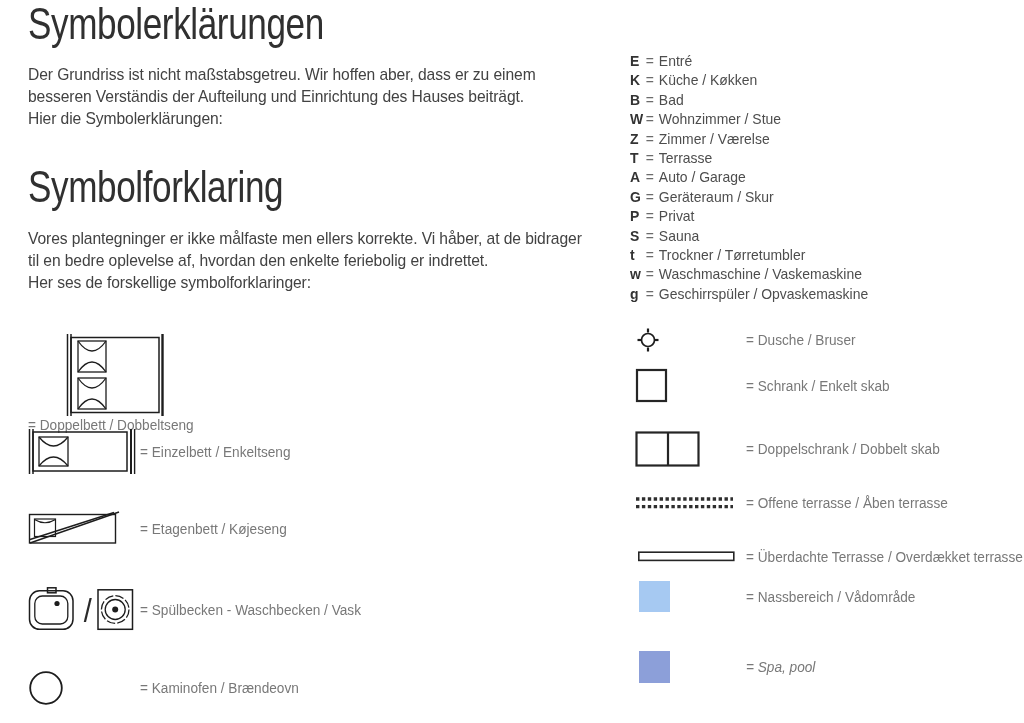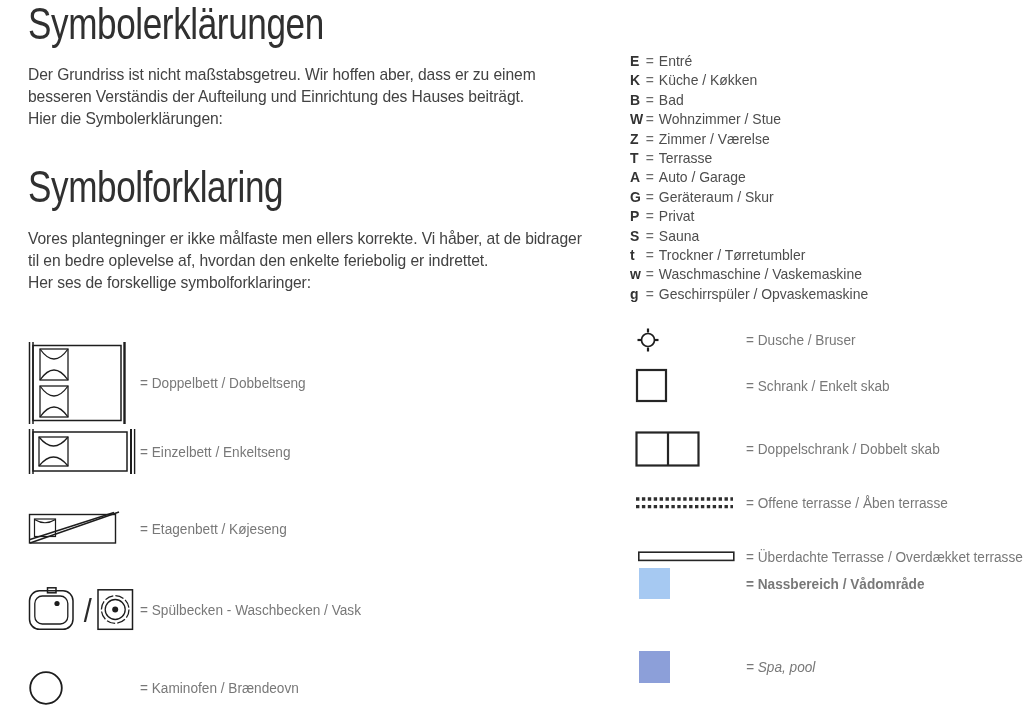--- a/index.html
+++ b/index.html
@@ -116,21 +116,21 @@
         <span class="abbr-eq">=</span>
         <span class="abbr-label">Waschmaschine / Vaskemaskine</span>
       </div>
     <div class="abbr-row">
         <span class="abbr-letter">g</span>
         <span class="abbr-eq">=</span>
         <span class="abbr-label">Geschirrspüler / Opvaskemaskine</span>
       </div>
   </div>
 
-  <div class="legend-row left-col" style="top:342px; height:82px;">
+  <div class="legend-row left-col" style="top:334px; height:82px;flex-direction:column;">
     <span class="icon-slot">
       <svg width="100" height="82" viewBox="0 0 100 82" fill="none" stroke="#1d1d1d" stroke-width="1.5">
         <line x1="1.5" y1="0" x2="1.5" y2="82"></line>
           <line x1="5" y1="0" x2="5" y2="82"></line>
         <rect x="5" y="3.5" width="88" height="75"></rect>
         <line x1="96.5" y1="0" x2="96.5" y2="82" stroke-width="2.4"></line>
         <rect x="12" y="7" width="28" height="31" stroke-width="1.3"></rect>
         <path d="M12,7 Q26,27 40,7" stroke-width="1.3"></path>
           <path d="M12,38 Q26,18 40,38" stroke-width="1.3"></path>
         <rect x="12" y="44" width="28" height="31" stroke-width="1.3"></rect>
@@ -242,21 +242,21 @@
 
   <div class="legend-row right-col" style="top:551px; height:12px;">
     <span class="icon-slot">
       <svg width="100" height="12" viewBox="0 0 100 12" fill="none" stroke="#252525" stroke-width="1.6" style="margin-left:3px;">
         <rect x="0.8" y="1.2" width="95" height="8.2"></rect>
       </svg>
     </span>
     <span class="legend-label">= Überdachte Terrasse / Overdækket terrasse</span>
   </div>
 
-  <div class="legend-row right-col" style="top:568px; height:31px;font-weight:bold;">
+  <div class="legend-row right-col" style="top:581px; height:31px;">
     <span class="icon-slot">
       <span class="swatch" style="background-color: rgb(166, 201, 242);"></span>
     </span>
     <span class="legend-label">= Nassbereich / Vådområde</span>
   </div>
 
   <div class="legend-row right-col" style="top:651px; height:32px;font-style:italic;">
     <span class="icon-slot">
       <span class="swatch" style="height: 32px; background-color: rgb(140, 159, 217);"></span>
     </span>

